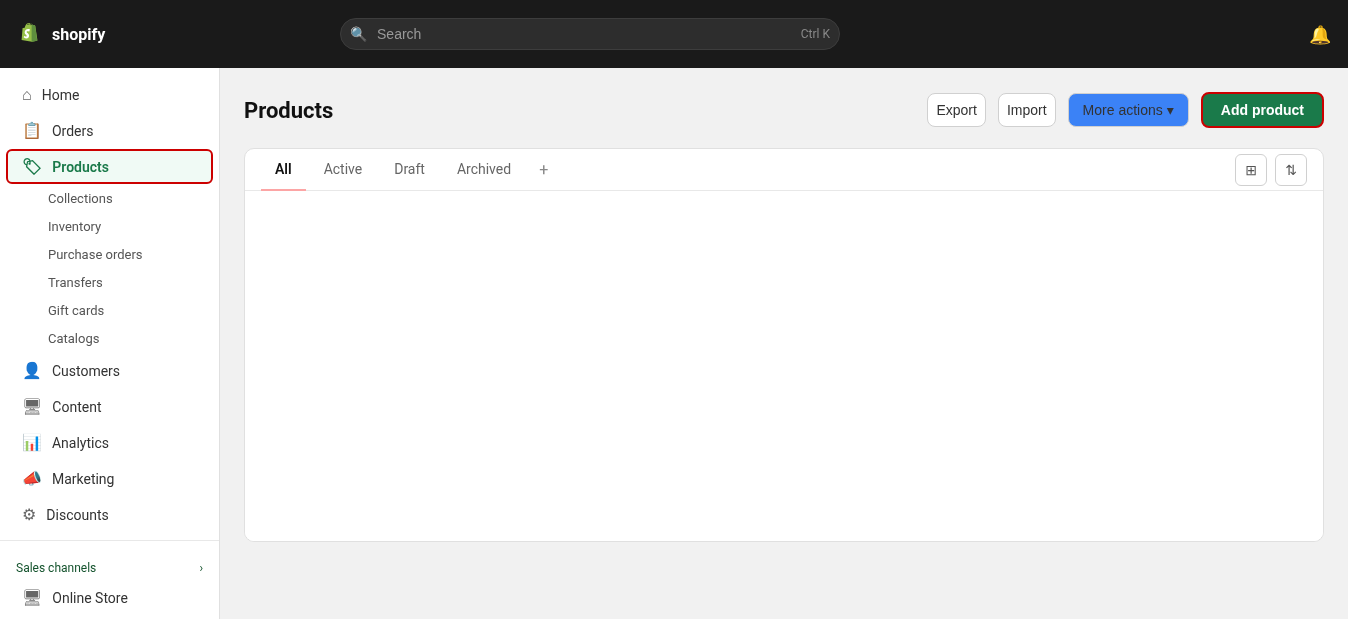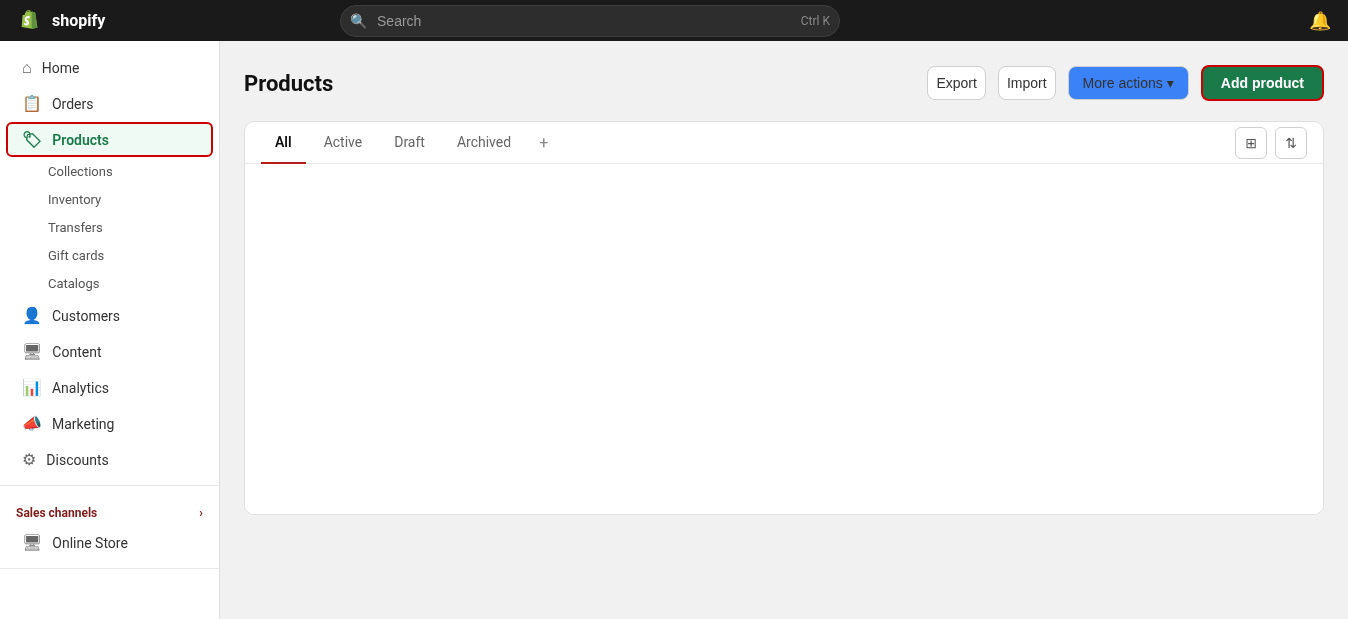--- a/index.html
+++ b/index.html
@@ -1,20 +1,20 @@
 <!DOCTYPE html>
 <html><head>
   <meta charset="utf-8">
   <style>
     * { box-sizing: border-box; margin: 0; padding: 0; }
     body { font-family: -apple-system, BlinkMacSystemFont, 'Segoe UI', Roboto, sans-serif; font-size: 14px; background: #f1f1f1; display: flex; flex-direction: column; height: 619px; overflow: hidden; }
 
     
     .topbar {
-      height: 41px;
+      height: 68px;
       background: #1a1a1a;
       display: flex;
       align-items: center;
       padding: 0 16px;
       flex-shrink: 0;
     }
     .logo-area {
       display: flex;
       align-items: center;
       gap: 8px;
@@ -109,22 +109,22 @@
       padding: 6px 16px 6px 42px;
       cursor: pointer;
       color: #555;
       font-size: 13px;
       border-radius: 6px;
       margin: 1px 6px;
     }
     .sidebar-section-label {
       padding: 12px 16px 4px 16px;
       font-size: 12px;
-      color: #7f1d1d;
-      font-weight: 700;
+      color: #14532d;
+      font-weight: 400;
       display: flex;
       align-items: center;
       justify-content: space-between;
       gap: 19px;
     }
     .sidebar-section-label .chevron { font-size: 12px; }
     .sidebar-divider { height: 1px; background: #e8e8e8; margin: 8px 0; }
 
     
     .main {
@@ -199,21 +199,21 @@
     .tab {
       padding: 12px 14px;
       cursor: pointer;
       font-size: 14px;
       color: #666;
       border-bottom: 2px solid transparent;
       margin-bottom: -1px;
     }
     .tab.active {
       color: #111;
-      border-bottom: 2px solid #b91c1c;
+      border-bottom: 2px solid #fca5a5;
       font-weight: 600;
     }
     .tab-add {
       padding: 8px 10px;
       cursor: pointer;
       color: #888;
       font-size: 16px;
     }
     .tabs-right {
       margin-left: auto;
@@ -276,20 +276,23 @@
     </div>
     <div class="sidebar-item active">
       <span class="icon">🏷</span>
       <span>Products</span>
     </div>
     <div class="sidebar-sub-item">
       <span>Collections</span>
     </div>
     <div class="sidebar-sub-item">
       <span>Inventory</span>
+    </div>
+    <div class="sidebar-sub-item">
+      <span>Purchase orders</span>
     </div>
     <div class="sidebar-sub-item">
       <span>Transfers</span>
     </div>
     <div class="sidebar-sub-item">
       <span>Gift cards</span>
     </div>
     <div class="sidebar-sub-item">
       <span>Catalogs</span>
     </div>

